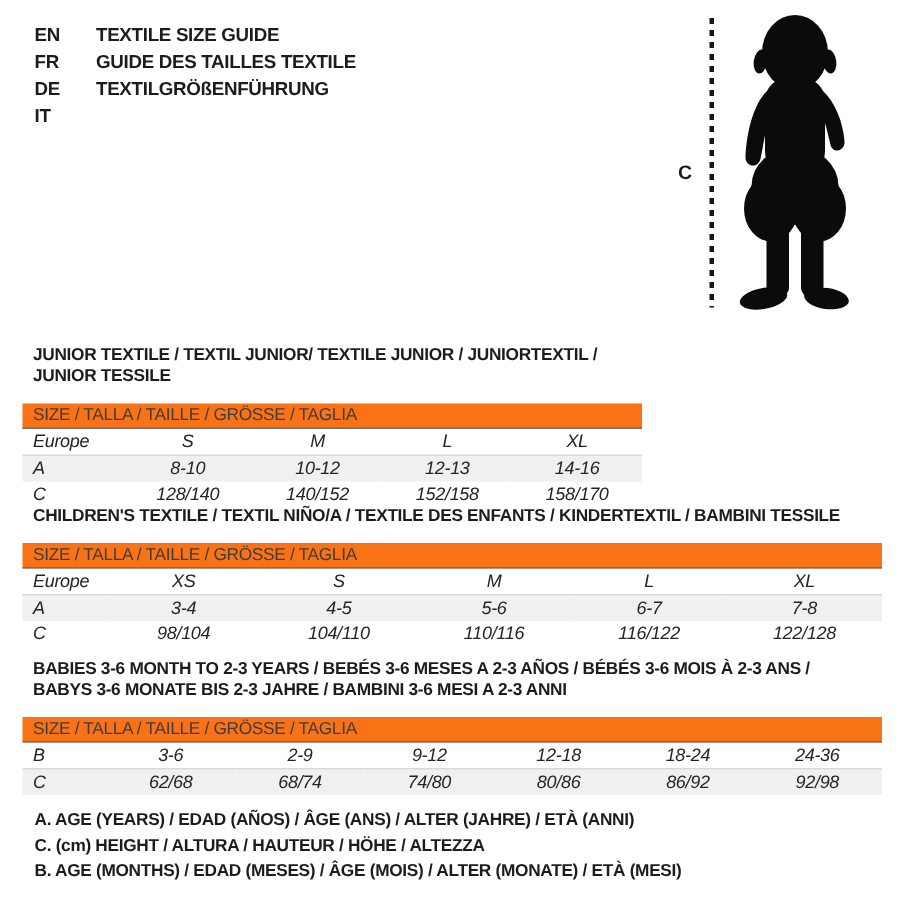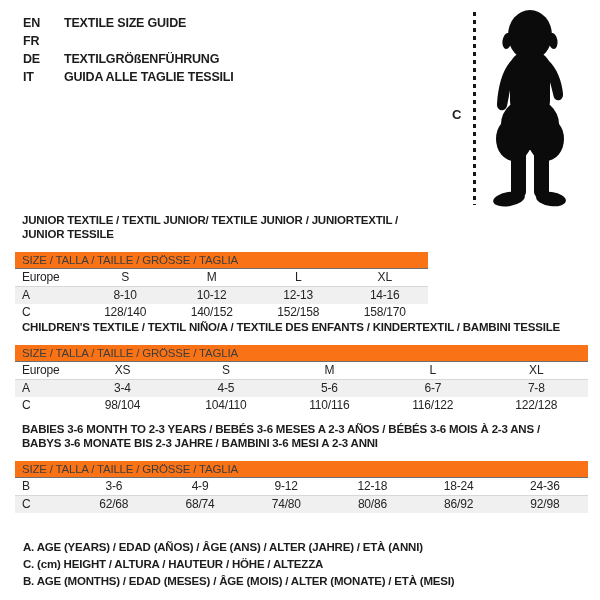--- a/index.html
+++ b/index.html
@@ -15,32 +15,32 @@
 
   
   .baby { position:absolute; left:486px; top:8px; }
   .measure-line {
     position:absolute; left:473px; top:12px; width:3px; height:193px;
     background:repeating-linear-gradient(to bottom, #161616 0 4px, transparent 4px 8px);
   }
   .measure-label { position:absolute; left:452px; top:107px; font-weight:bold; font-size:13px; }
 
   
-  .section { position:absolute; left:15px; }
+  .section { position:absolute; left:15px;margin-top:17px; }
   .s0 { top:213px; width:413px; }
   .s1 { top:320px; width:573px; }
   .s2 { top:422px; width:573px; }
   .sec-title { font-weight:bold; font-size:11.5px; line-height:14px; letter-spacing:-0.2px; padding-left:7px; }
   .size-bar {
     margin-top:11px; background:#f97316; border-bottom:1px solid #6f6f6f;
     font-size:11.5px; color:#3d3d3d; letter-spacing:-0.2px;
     height:16px; line-height:16px; padding-left:7px;
   }
   table { width:100%; border-collapse:collapse; table-layout:fixed; font-size:12px; }
-  td { text-align:center; padding:0; height:17px; line-height:17px; color:#242424; letter-spacing:-0.2px; }
+  td { text-align:center; padding:0; height:17px; line-height:17px; color:#242424; letter-spacing:-0.2px;font-style:italic; }
   td.lbl { text-align:left; padding-left:7px; }
   tr:first-child td { border-bottom:1px solid #d8d8d8; }
   tr:nth-child(even) { background:#f0f0f0; }
   .s0 td:first-child { width:14.5%; }
   .s1 td:first-child, .s2 td:first-child { width:8.5%; }
 
   
   .notes { position:absolute; left:23px; top:539px; font-weight:bold; font-size:11.5px; line-height:17px; letter-spacing:-0.2px; }
 </style>
 </head>
@@ -48,28 +48,28 @@
 
 <div class="page">
 
   <div class="langs">
     <div class="lang-row">
       <span class="lang-code">EN</span>
       <span class="lang-title">TEXTILE SIZE GUIDE</span>
     </div>
     <div class="lang-row">
       <span class="lang-code">FR</span>
+      <span class="lang-title">GUIDE DES TAILLES TEXTILE</span>
     </div>
     <div class="lang-row">
       <span class="lang-code">DE</span>
       <span class="lang-title">TEXTILGRÖßENFÜHRUNG</span>
     </div>
     <div class="lang-row">
       <span class="lang-code">IT</span>
-      <span class="lang-title">GUIDA ALLE TAGLIE TESSILI</span>
     </div>
   </div>
 
   <div class="measure-line"></div>
   <div class="measure-label">C</div>
   <svg class="baby" width="85" height="200" viewBox="0 0 85 200" aria-hidden="true">
     <g fill="#0b0b0b">
       <ellipse cx="44" cy="27" rx="22" ry="25"></ellipse>
       <ellipse cx="21" cy="33" rx="4.5" ry="8" transform="rotate(8 21 33)"></ellipse>
       <ellipse cx="67" cy="33" rx="4.5" ry="8" transform="rotate(-8 67 33)"></ellipse>
@@ -153,21 +153,21 @@
     <div class="sec-title">
       <div>BABIES 3-6 MONTH TO 2-3 YEARS / BEBÉS 3-6 MESES A 2-3 AÑOS / BÉBÉS 3-6 MOIS À 2-3 ANS /</div>
       <div>BABYS 3-6 MONATE BIS 2-3 JAHRE / BAMBINI 3-6 MESI A 2-3 ANNI</div>
     </div>
     <div class="size-bar">SIZE / TALLA / TAILLE / GRÖSSE / TAGLIA</div>
     <table>
         <tbody>
           <tr>
             <td class="lbl">B</td>
             <td>3-6</td>
-            <td>4-9</td>
+            <td>2-9</td>
             <td>9-12</td>
             <td>12-18</td>
             <td>18-24</td>
             <td>24-36</td>
           </tr>
           <tr>
             <td class="lbl">C</td>
             <td>62/68</td>
             <td>68/74</td>
             <td>74/80</td>

